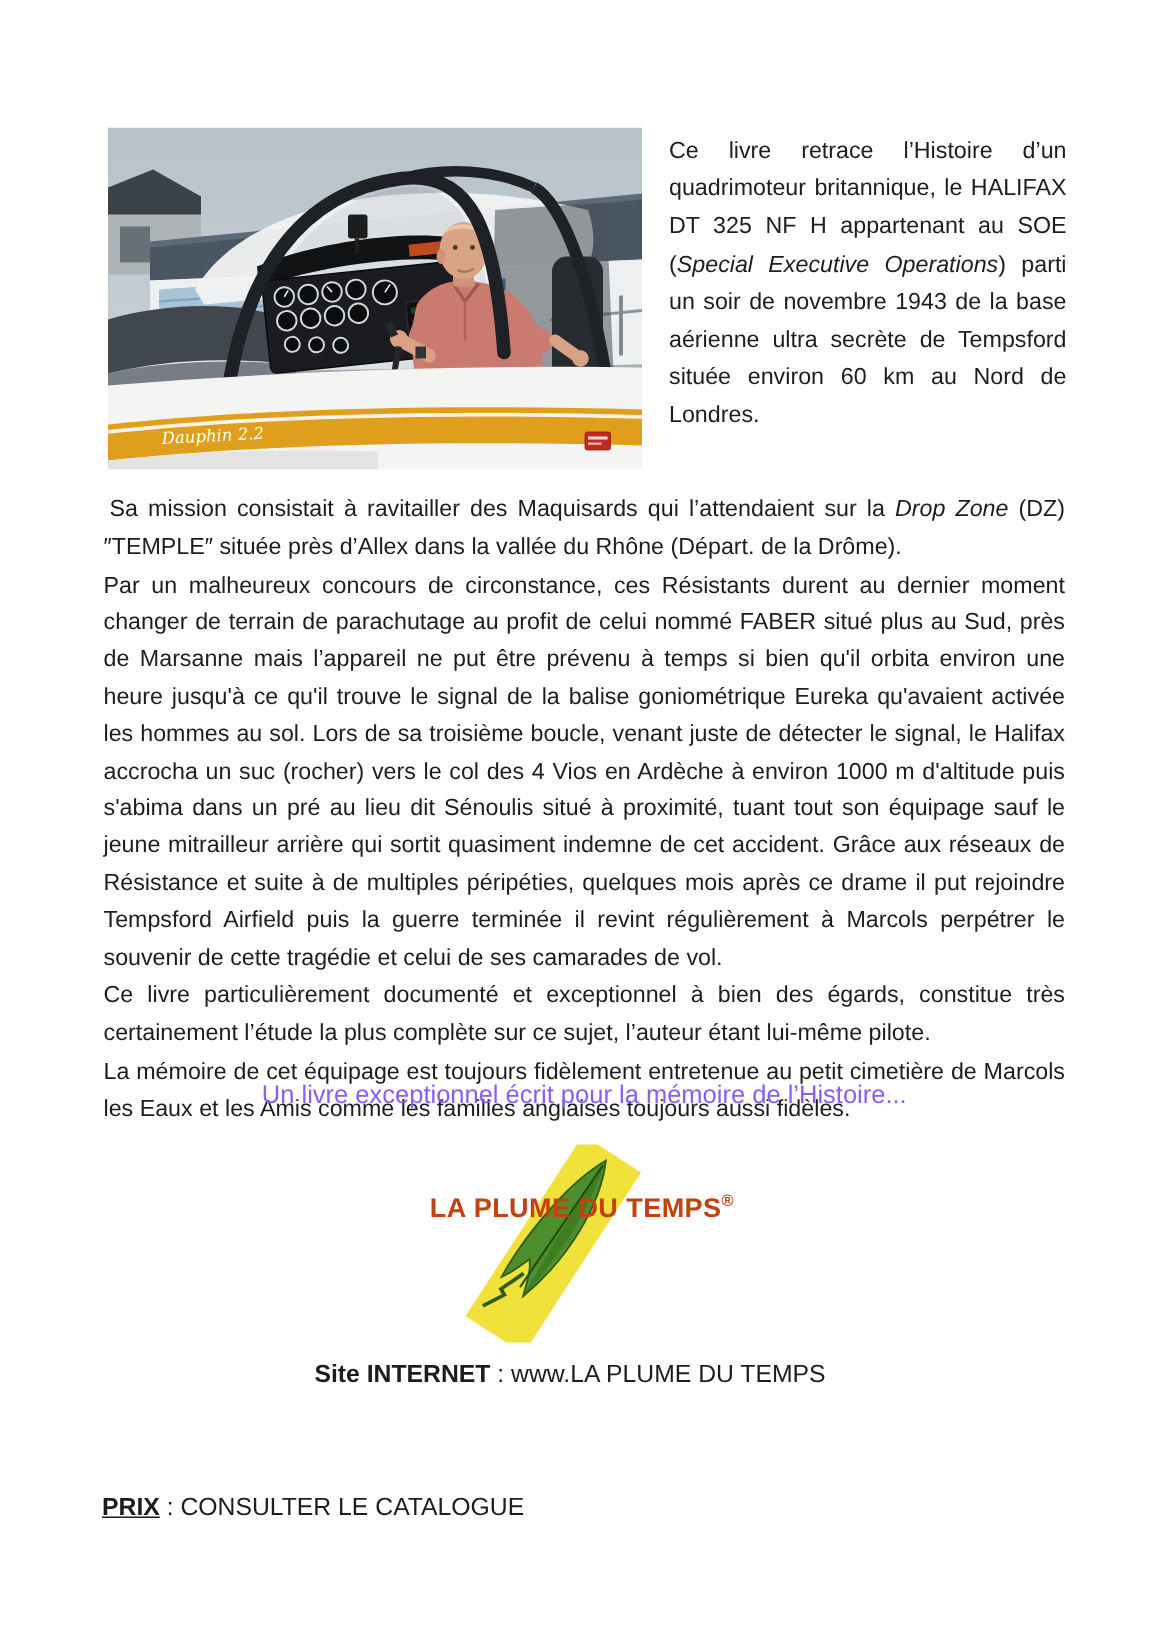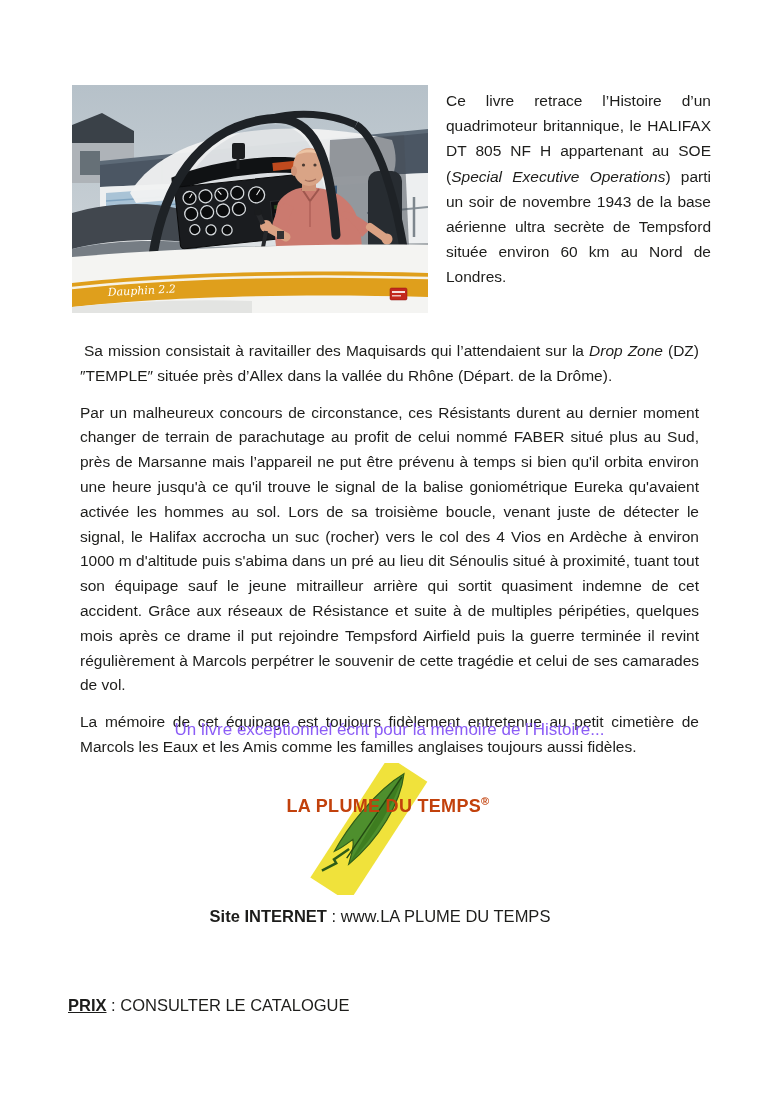--- a/index.html
+++ b/index.html
@@ -11,21 +11,21 @@
   .photo-wrap { position:absolute; left:72px; top:85px; width:356px; height:228px; }
   .photo-wrap svg { display:block; }
   .intro {
     position:absolute; left:446px; top:88px; width:265px;
     font-size:15.5px; line-height:25.2px; text-align:justify; color:#1d1d1b;
   }
   .bodytext {
     position:absolute; left:68px; top:327px; width:643px;
     font-size:15.5px; line-height:24.8px; text-align:justify; color:#1d1d1b;
   }
-  .bodytext p { margin:12px; }
+  .bodytext p { margin:1px; }
   .bodytext p.first { text-indent:4px; }
   .heading {
     position:absolute; left:68px; top:720px; width:643px;
     text-align:center; font-weight:normal; font-size:17px; color:#8b5cf6;
   }
   .logo {
     position:absolute; left:268px; top:763px; width:240px; height:132px;
   }
   .logo svg { position:absolute; left:0; top:0; }
   .logo-text {
@@ -164,26 +164,27 @@
       <path d="M 0 222 C 60 216 120 214 180 216 L 180 228 L 0 228 Z" fill="#e3e4e2"></path>
       <text x="36" y="211" transform="rotate(-3 36 211)" font-family="DejaVu Serif, serif" font-style="italic" font-size="11" fill="#ffffff">Dauphin 2.2</text>
 
       <rect x="318" y="203" width="17" height="12" rx="1.5" fill="#c3291e" stroke="#8e1410" stroke-width="0.5"></rect>
       <rect x="320" y="206" width="13" height="2" fill="#ffffff" opacity="0.85"></rect>
       <rect x="320" y="210" width="9" height="1.5" fill="#ffffff" opacity="0.7"></rect>
     </svg>
   </div>
 
   <div class="intro">
-    <span>Ce livre retrace l’Histoire d’un quadrimoteur britannique, le HALIFAX DT 805 NF H appartenant au SOE (</span><i>Special Executive Operations</i><span>) parti un soir de novembre 1943 de la base aérienne ultra secrète de Tempsford située environ 60 km au Nord de Londres.</span>
+    <span>Ce livre retrace l’Histoire d’un quadrimoteur britannique, le HALIFAX DT 325 NF H appartenant au SOE (</span><i>Special Executive Operations</i><span>) parti un soir de novembre 1943 de la base aérienne ultra secrète de Tempsford située environ 60 km au Nord de Londres.</span>
   </div>
 
   <div class="bodytext">
     <p class="first"><span>Sa mission consistait à ravitailler des Maquisards qui l’attendaient sur la </span><i>Drop Zone</i><span> (DZ) ″TEMPLE″ située près d’Allex dans la vallée du Rhône (Départ. de la Drôme).</span></p>
     <p>Par un malheureux concours de circonstance, ces Résistants durent au dernier moment changer de terrain de parachutage au profit de celui nommé FABER situé plus au Sud, près de Marsanne mais l’appareil ne put être prévenu à temps si bien qu'il orbita environ une heure jusqu'à ce qu'il trouve le signal de la balise goniométrique Eureka qu'avaient activée les hommes au sol. Lors de sa troisième boucle, venant juste de détecter le signal, le Halifax accrocha un suc (rocher) vers le col des 4 Vios en Ardèche à environ 1000 m d'altitude puis s'abima dans un pré au lieu dit Sénoulis situé à proximité, tuant tout son équipage sauf le jeune mitrailleur arrière qui sortit quasiment indemne de cet accident. Grâce aux réseaux de Résistance et suite à de multiples péripéties, quelques mois après ce drame il put rejoindre Tempsford Airfield puis la guerre terminée il revint régulièrement à Marcols perpétrer le souvenir de cette tragédie et celui de ses camarades de vol.</p>
+    <p>Ce livre particulièrement documenté et exceptionnel à bien des égards, constitue très certainement l’étude la plus complète sur ce sujet, l’auteur étant lui-même pilote.</p>
     <p>La mémoire de cet équipage est toujours fidèlement entretenue au petit cimetière de Marcols les Eaux et les Amis comme les familles anglaises toujours aussi fidèles.</p>
   </div>
 
   <div class="heading">Un livre exceptionnel écrit pour la mémoire de l’Histoire...</div>
 
   <div class="logo">
     <svg width="240" height="132" viewBox="0 0 240 132">
       <g transform="rotate(33 100 66)">
         <rect x="78" y="-6" width="46" height="144" fill="#f0e23b"></rect>
         <path d="M 100 0 C 113 26 115 68 103 106 C 99 93 97 87 93 83 C 90 91 88 97 84 103 C 82 78 85 30 100 0 Z" fill="#4e8f2d" stroke="#2f5d18" stroke-width="1.2"></path>

